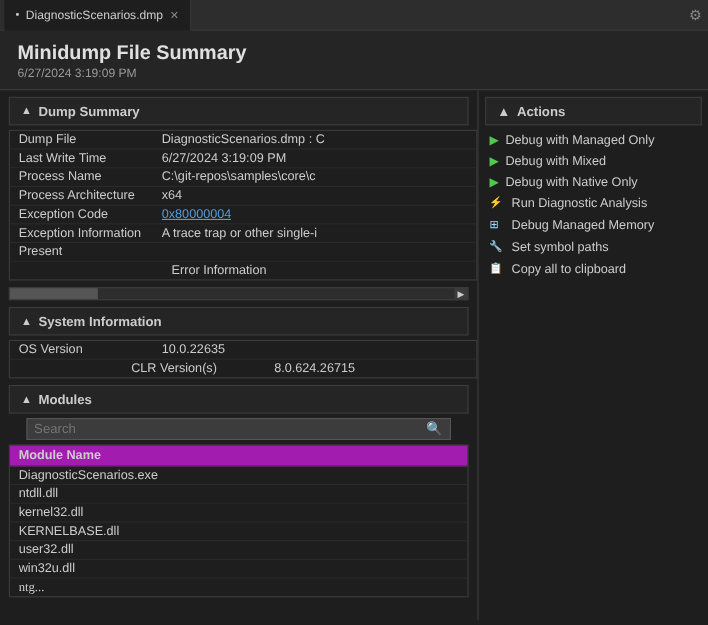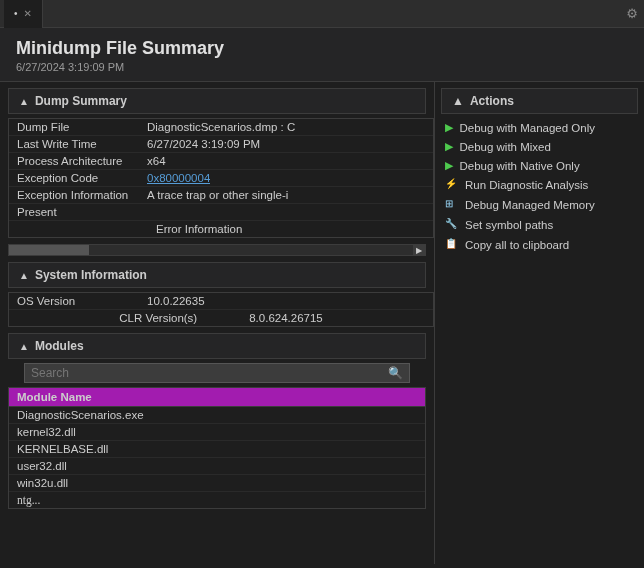--- a/index.html
+++ b/index.html
@@ -242,20 +242,21 @@
     ::-webkit-scrollbar { width: 8px; height: 8px; }
     ::-webkit-scrollbar-track { background: #1e1e1e; }
     ::-webkit-scrollbar-thumb { background: #555; }
   </style>
 </head>
 <body>
 
 <div class="tab-bar">
   <div class="tab">
     <span style="color:#cccccc;font-size:10px;">•</span>
+    <span>DiagnosticScenarios.dmp</span>
     <span class="tab-close">✕</span>
   </div>
   <span class="tab-gear" style="margin-left:auto;margin-right:6px;">⚙</span>
 </div>
 
 <div class="header">
   <div class="header-title">Minidump File Summary</div>
   <div class="header-subtitle">6/27/2024 3:19:09 PM</div>
 </div>
 
@@ -270,20 +271,24 @@
     <div class="info-table">
       <div class="info-row">
         <span class="info-label">Dump File</span>
         <span class="info-value">DiagnosticScenarios.dmp : C</span>
       </div>
       <div class="info-row">
         <span class="info-label">Last Write Time</span>
         <span class="info-value">6/27/2024 3:19:09 PM</span>
       </div>
       <div class="info-row">
+        <span class="info-label">Process Name</span>
+        <span class="info-value">C:\git-repos\samples\core\c</span>
+      </div>
+      <div class="info-row">
         <span class="info-label">Process Architecture</span>
         <span class="info-value">x64</span>
       </div>
       <div class="info-row">
         <span class="info-label">Exception Code</span>
         <span class="info-value link">0x80000004</span>
       </div>
       <div class="info-row">
         <span class="info-label">Exception Information</span>
         <span class="info-value">A trace trap or other single-i</span>
@@ -321,20 +326,21 @@
       <span class="arrow">▲</span>
       <span>Modules</span>
     </div>
     <div class="search-box">
       <input class="search-input" type="text" placeholder="Search" style="">
       <span class="search-icon">🔍</span>
     </div>
     <div class="modules-table">
       <div class="modules-header">Module Name</div>
       <div class="module-row">DiagnosticScenarios.exe</div>
+      <div class="module-row">ntdll.dll</div>
       <div class="module-row">kernel32.dll</div>
       <div class="module-row">KERNELBASE.dll</div>
       <div class="module-row">user32.dll</div>
       <div class="module-row">win32u.dll</div>
       <div class="module-row">ntg...</div>
     </div>
   </div>
 
   <div class="right-panel">
     <div class="actions-header">

